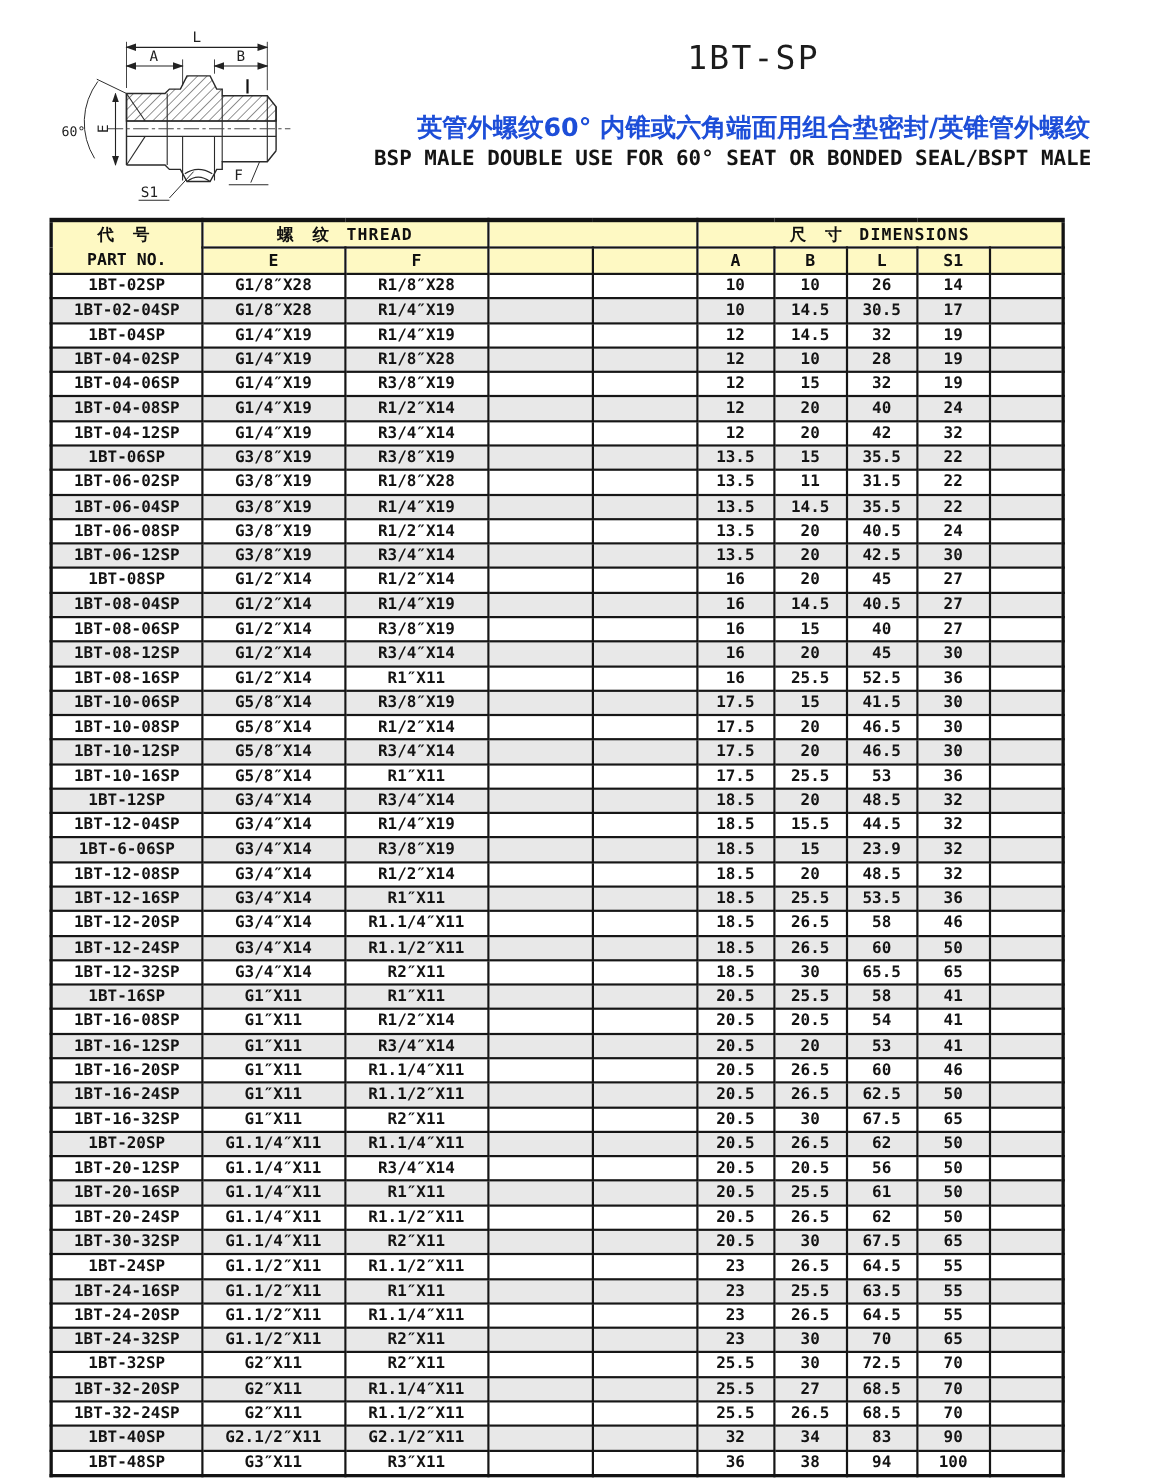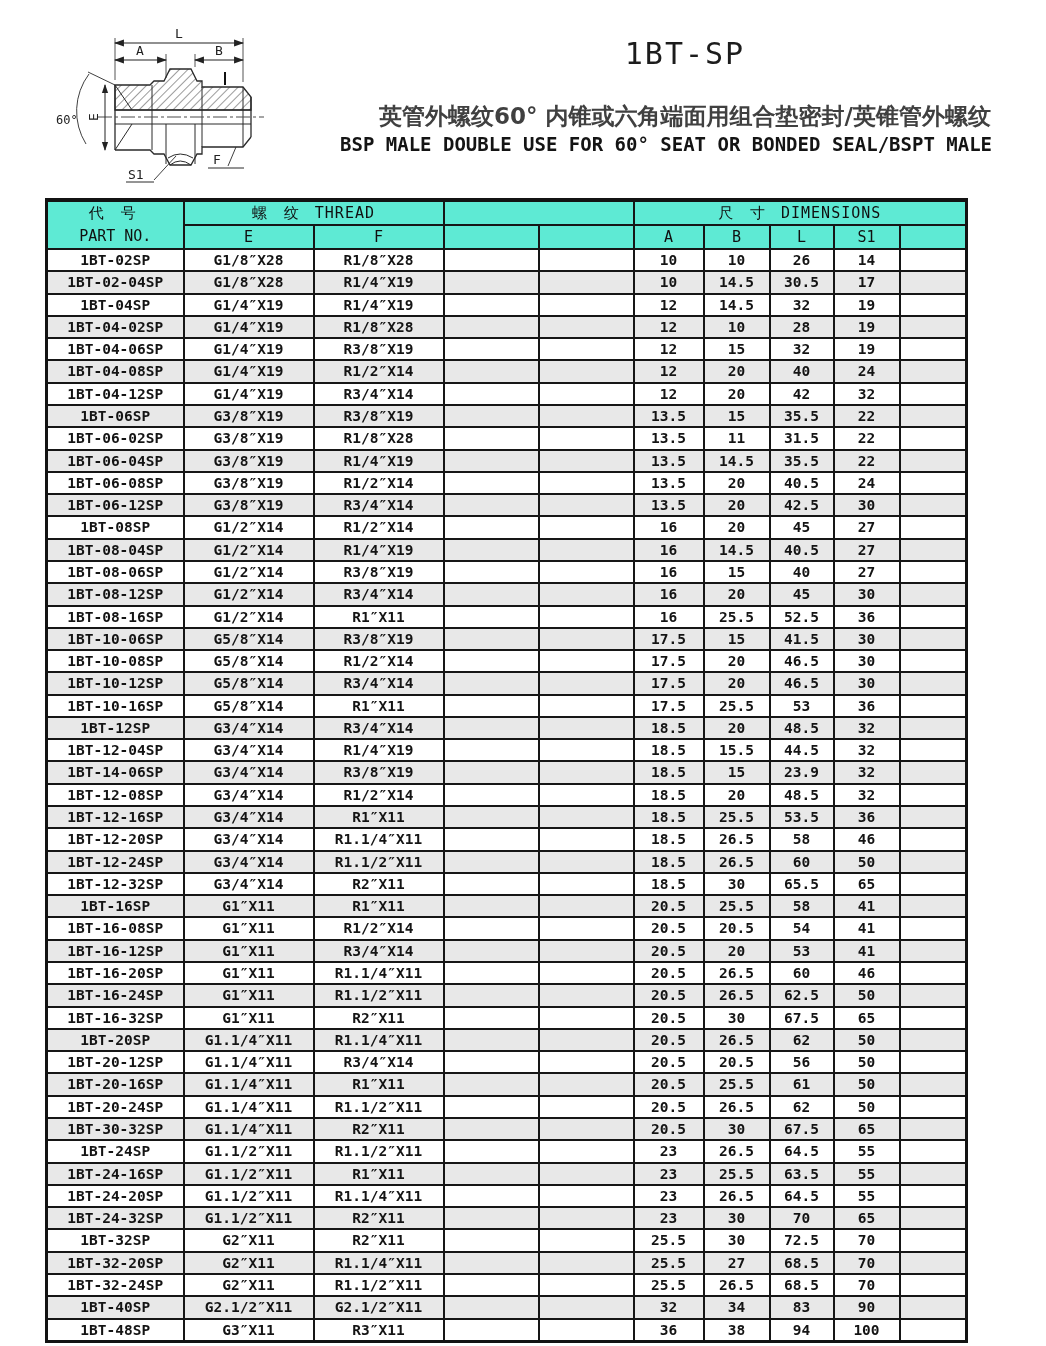--- a/index.html
+++ b/index.html
@@ -12,21 +12,21 @@
   }
   
   .model-title{
     position:absolute;left:350px;top:36px;width:670px;
     text-align:center;font-size:30px;letter-spacing:2px;
     font-family:"DejaVu Sans Mono", monospace;color:#1c1c1c;
   }
   .title-cn{
     position:absolute;left:340px;top:101px;width:690px;
     text-align:center;font-size:23px;font-weight:bold;
-    font-family:"DejaVu Sans", sans-serif;color:#404040;
+    font-family:"DejaVu Sans", sans-serif;color:#1d4ed8;
     white-space:nowrap;
   }
   .title-en{
     position:absolute;left:340px;top:133px;width:690px;
     font-size:19px;font-weight:bold;
     font-family:"DejaVu Sans Mono", monospace;color:#141414;
     white-space:nowrap;letter-spacing:0px;
   }
   
   .drawing{position:absolute;left:48px;top:22px;}
@@ -38,22 +38,22 @@
     border:3px solid #131313;border-top-width:4px;
   }
   table.parts th, table.parts td{
     border:2px solid #161616;
     padding:0;margin:0;
     text-align:center;vertical-align:middle;
     font-family:"DejaVu Sans Mono", monospace;
     white-space:nowrap;overflow:hidden;
   }
   table.parts thead th{
-    background:#5eead4;
-    font-size:15px;font-weight:normal;color:#101010;
+    background:#fef9c3;
+    font-size:15px;font-weight:bold;color:#101010;
     height:21px;line-height:21px;
   }
   table.parts thead th .cjk{font-family:"DejaVu Sans", sans-serif;letter-spacing:6px;}
   table.parts thead th .lat{letter-spacing:1px;margin-left:10px;}
   table.parts thead th.partno div{line-height:23px;height:23px;}
   table.parts tbody td{
     font-size:14.5px;font-weight:bold;color:#141414;
     height:20.28px;line-height:20.28px;
   }
   tr.row-gray td{background:#e8e8e8;}
@@ -439,21 +439,21 @@
         <td>R1/4″X19</td>
         <td></td>
         <td></td>
         <td>18.5</td>
         <td>15.5</td>
         <td>44.5</td>
         <td>32</td>
         <td></td>
       </tr>
       <tr class="row-gray">
-        <td>1BT-14-06SP</td>
+        <td>1BT-6-06SP</td>
         <td>G3/4″X14</td>
         <td>R3/8″X19</td>
         <td></td>
         <td></td>
         <td>18.5</td>
         <td>15</td>
         <td>23.9</td>
         <td>32</td>
         <td></td>
       </tr>

